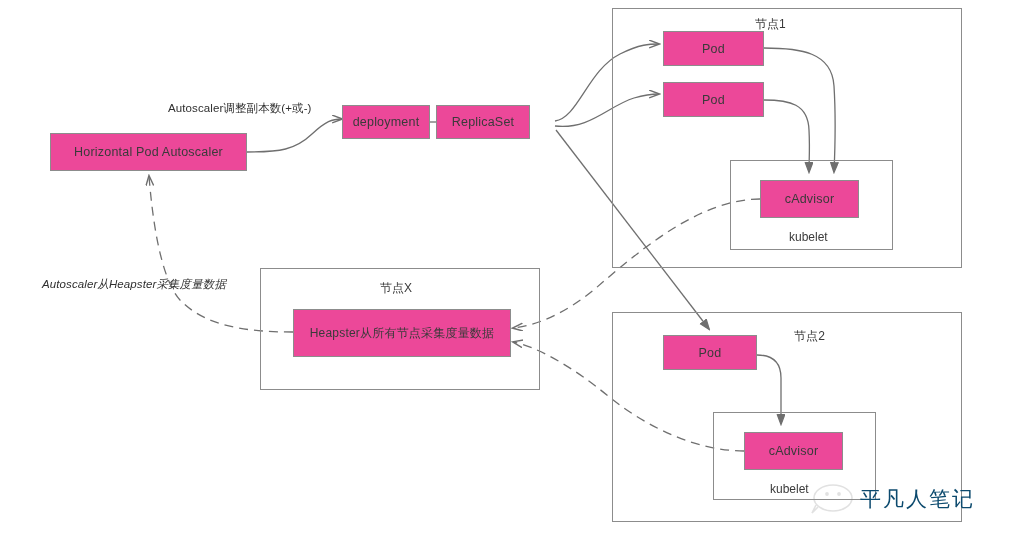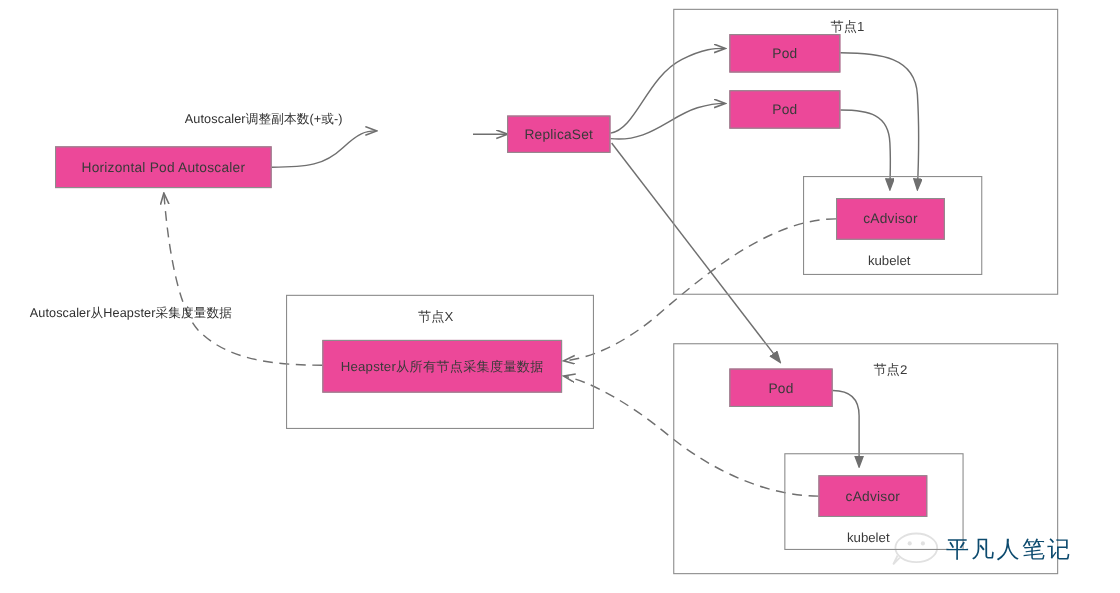--- a/index.html
+++ b/index.html
@@ -131,25 +131,28 @@
   <div class="container-box" style="left:260px;top:268px;width:280px;height:122px;"></div>
   <div class="container-label" style="left:380px;top:280px;">节点X</div>
   <div class="box" style="left:50px;top:133px;width:197px;height:38px;">
     <span>Horizontal Pod Autoscaler</span>
   </div>
 
   <div class="box" style="left:293px;top:309px;width:218px;height:48px;font-size:12px;">
     <span>Heapster从所有节点采集度量数据</span>
   </div>
 
+  <div class="box" style="left:342px;top:105px;width:88px;height:34px;">
+    <span>deployment</span>
+  </div>
 
-  <div class="box" style="left:461px;top:105px;width:94px;height:34px;">
+  <div class="box" style="left:436px;top:105px;width:94px;height:34px;">
     <span>ReplicaSet</span>
   </div>
 
   <div class="edge-label" style="left:168px;top:85px;margin-top:16px;">Autoscaler调整副本数(+或-)</div>
 
-  <div class="edge-label" style="left:27px;top:277px;">Autoscaler从Heapster采集度量数据</div>
+  <div class="edge-label" style="left:42px;top:277px;font-style:italic;">Autoscaler从Heapster采集度量数据</div>
 
 
   <div class="wm" style="left:860px;top:485px;">平凡人笔记</div>
 
 </div>
 
 </body></html>

